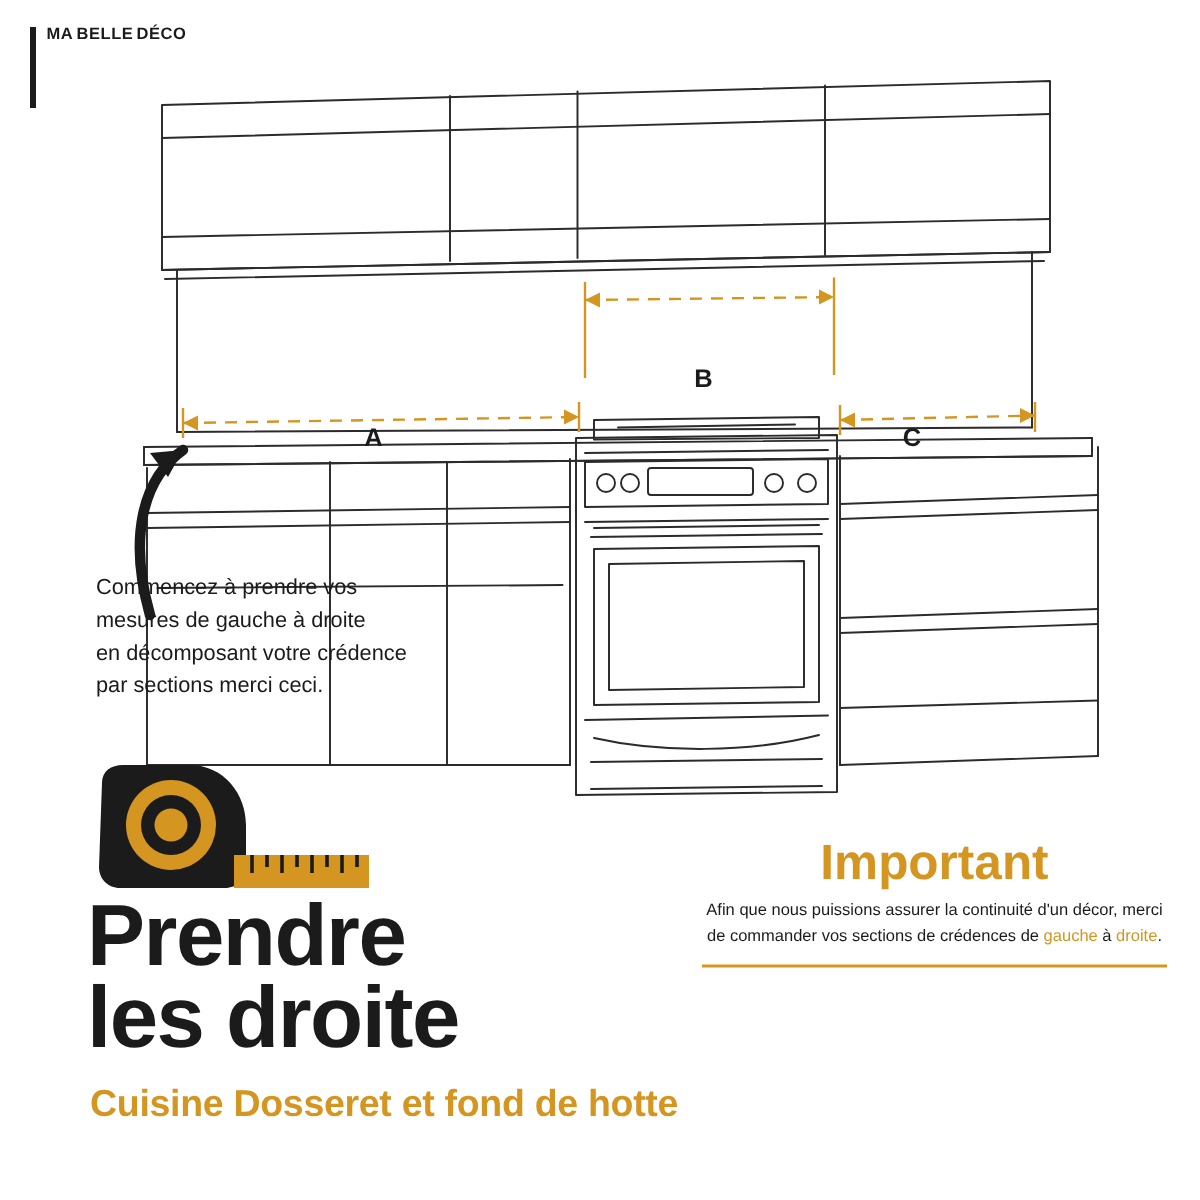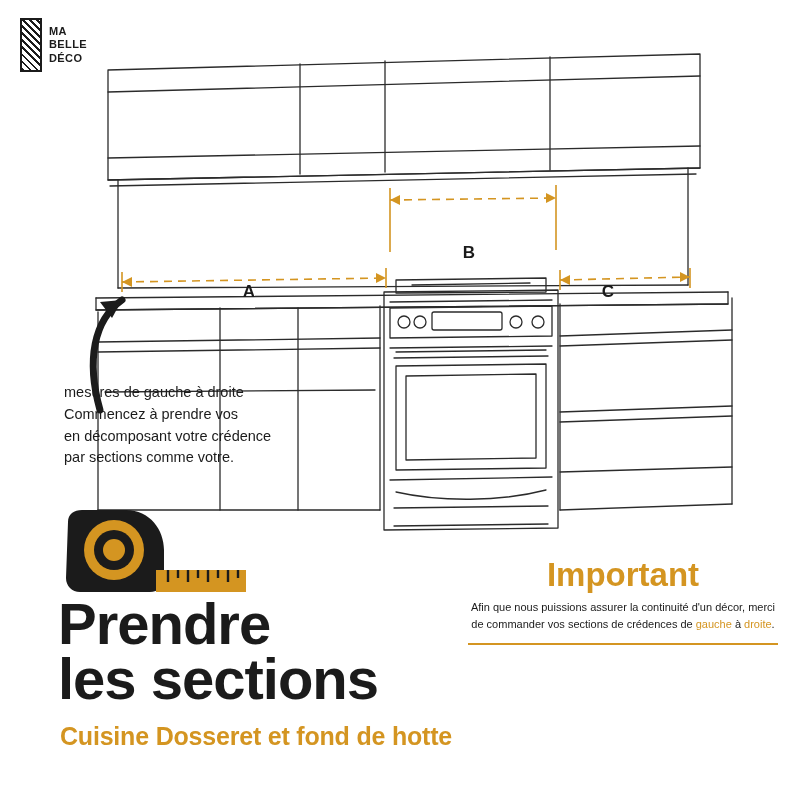--- a/index.html
+++ b/index.html
@@ -36,21 +36,21 @@
     width: 22px;
     border: 2px solid #1b1b1b;
     box-sizing: border-box;
     background:
       repeating-linear-gradient(45deg, #1b1b1b 0 2px, #ffffff 2px 5px);
   }
   #logo .logo-words {
     flex: 1;
     padding-left: 7px;
     display: flex;
-    flex-direction: column;
+    flex-direction: row;
     justify-content: center;
     gap: 2px;
   }
   #logo .logo-words span {
     font-size: 11px;
     font-weight: bold;
     letter-spacing: 0.4px;
     line-height: 1.05;
     color: #1b1b1b;
   }
@@ -259,24 +259,24 @@
     <text class="dim-label" x="409" y="218" text-anchor="middle">B</text>
     <text class="dim-label" x="548" y="257" text-anchor="middle">C</text>
 
     <g>
       <path d="M40 370 C 26 320, 34 280, 62 260" fill="none" stroke="#1b1b1b" stroke-width="7" stroke-linecap="round"></path>
       <path d="M62 260 l-22 2 l12 16 z" fill="#1b1b1b"></path>
     </g>
   </svg>
 
   <div id="caption">
+    <div>Commencez à prendre vos</div>
     <div>mesures de gauche à droite</div>
-    <div>Commencez à prendre vos</div>
     <div>en décomposant votre crédence</div>
-    <div>par sections comme votre.</div>
+    <div>par sections merci ceci.</div>
   </div>
 
   <svg id="tape" viewBox="0 0 190 90">
     <path d="M8 14 C 8 6, 14 2, 22 2 L66 2 C 90 2, 104 22, 104 42 L104 70 C 104 78, 98 84, 90 84 L20 84 C 12 84, 6 78, 6 70 Z" fill="#1b1b1b"></path>
     <circle cx="54" cy="42" r="30" fill="#d49521"></circle>
     <circle cx="54" cy="42" r="20" fill="#1b1b1b"></circle>
     <circle cx="54" cy="42" r="11" fill="#d49521"></circle>
     <path d="M96 62 L186 62 L186 84 L96 84 Z" fill="#d49521"></path>
     <g stroke="#1b1b1b" stroke-width="2.4">
       <path d="M108 62 L108 74"></path>
@@ -285,21 +285,21 @@
       <path d="M138 62 L138 70"></path>
       <path d="M148 62 L148 74"></path>
       <path d="M158 62 L158 70"></path>
       <path d="M168 62 L168 74"></path>
       <path d="M178 62 L178 70"></path>
     </g>
   </svg>
 
   <div id="title-block">
     <div class="line">Prendre</div>
-    <div class="line">les sections</div>
+    <div class="line">les droite</div>
   </div>
   <div id="subtitle">Cuisine Dosseret et fond de hotte</div>
 
   <div id="important">
     <div class="heading">Important</div>
     <div class="body"><span>Afin que nous puissions assurer la continuité d'un décor, merci de commander vos sections de crédences de </span><span class="hl">gauche</span><span> à </span><span class="hl">droite</span><span>.</span></div>
     <div class="rule"></div>
   </div>
 
 </div>

